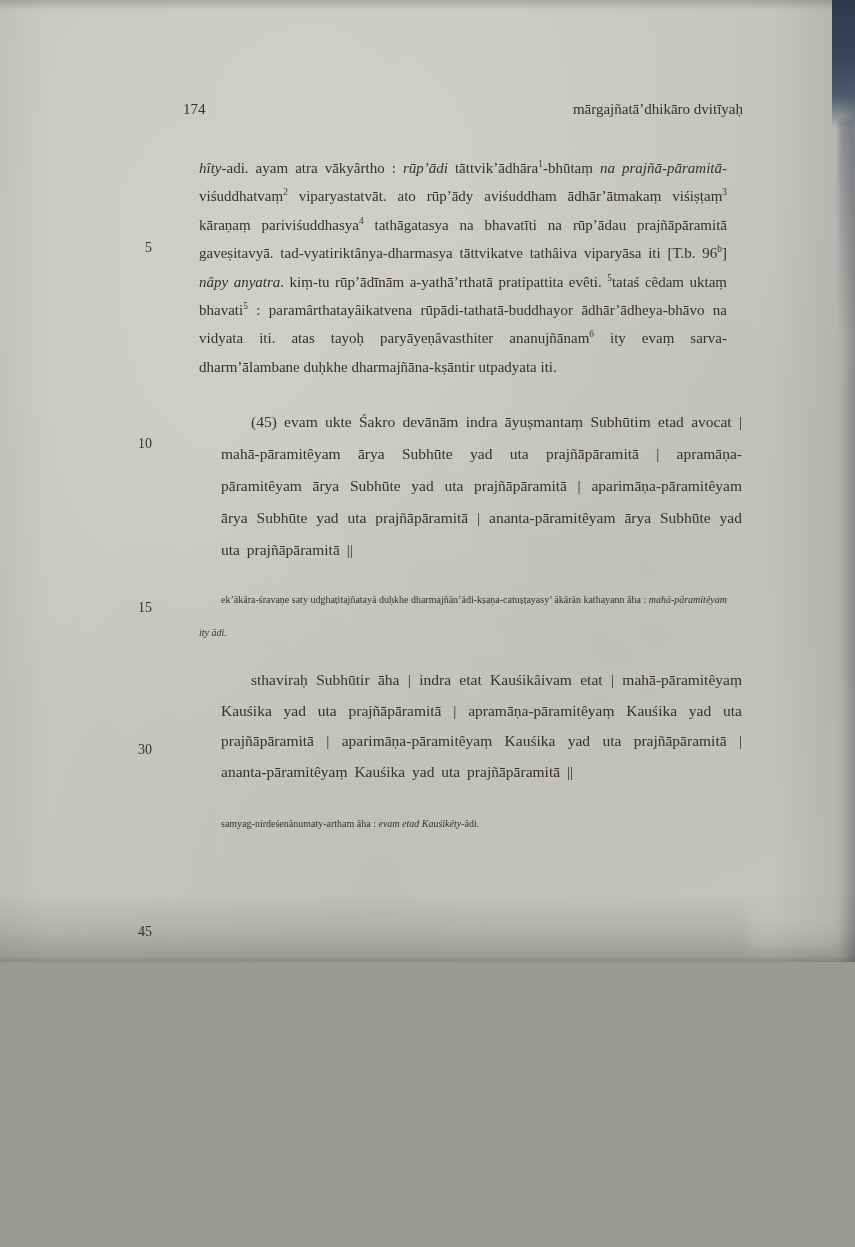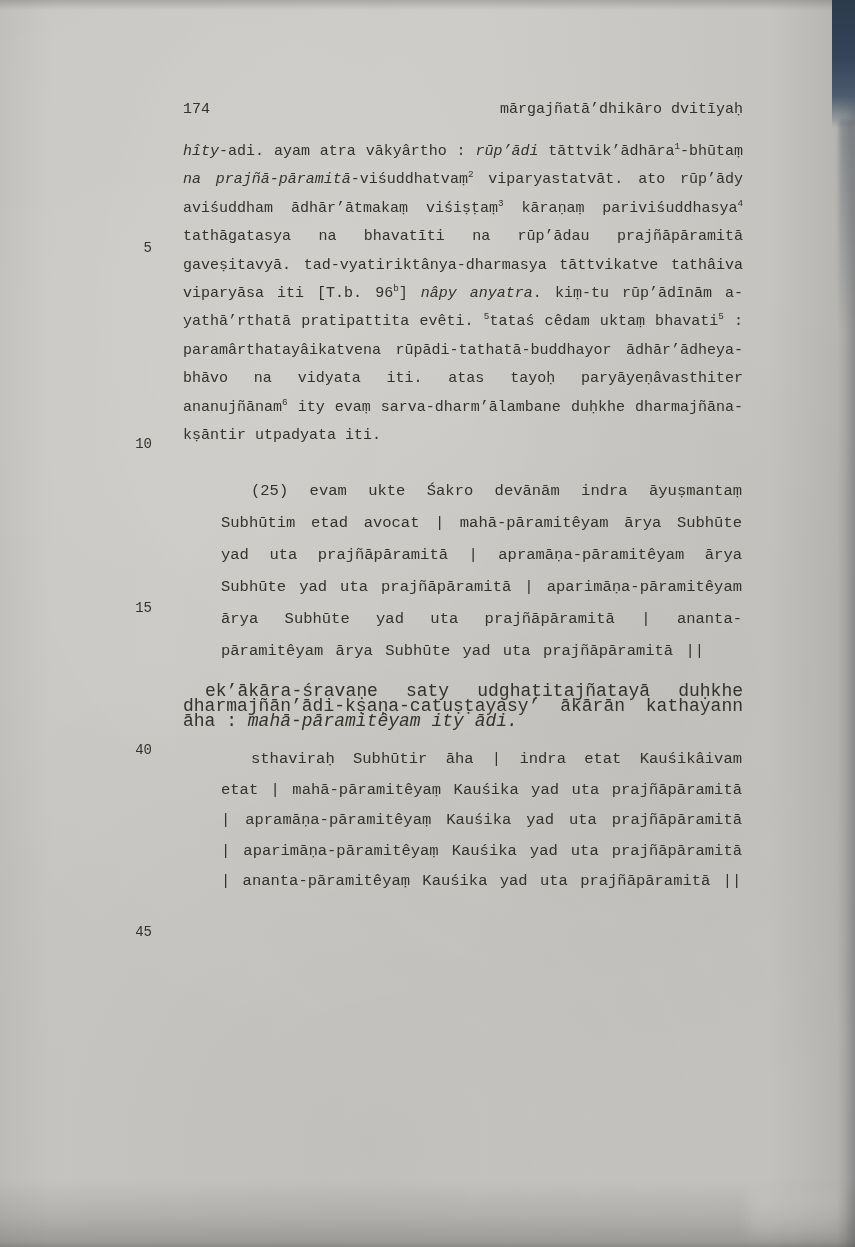--- a/index.html
+++ b/index.html
@@ -1,25 +1,25 @@
 <!DOCTYPE html>
 <html><head>
 <meta charset="utf-8">
 <style>
   html, body { margin: 0; padding: 0; background: #9a9996; }
   .page {
     position: relative;
     width: 855px;
-    height: 1247px;
+    height: 962px;
     overflow: hidden;
     background:
       radial-gradient(ellipse at 35% 25%, rgba(255,255,255,0.08), transparent 60%),
       linear-gradient(90deg, #bfbeba 0%, #c8c7c3 6%, #cbcac6 55%, #c5c4c0 90%, #b2b1ad 100%),
       #c7c6c2;
-    font-family: Liberation Mono, monospace;
+    font-family: Liberation Serif, serif;
     color: #35312b;
   }
   .texture {
     position: absolute; inset: 0; pointer-events: none;
     background:
       radial-gradient(circle at 20% 30%, rgba(255,255,255,0.05), transparent 40%),
       radial-gradient(circle at 70% 55%, rgba(0,0,0,0.035), transparent 50%),
       radial-gradient(circle at 45% 92%, rgba(0,0,0,0.05), transparent 45%);
   }
   .top-edge {
@@ -55,33 +55,33 @@
   .page-number { position: absolute; left: 0; top: 0; }
   .running-title { display: block; width: 100%; text-align: right; }
   .line-numbers { font-size: 14px; }
   .line-number {
     position: absolute; left: 124px; width: 28px; text-align: right;
     display: block;
   }
   .text-block {
     position: absolute; left: 183px; top: 138px; width: 560px;
   }
-  .text-block p { margin: 0; }
+  .text-block p { margin: 16px; }
   .p-comm {
     font-size: 15px; line-height: 28.4px; text-align: justify;
     text-indent: 22px;
   }
   .p-comm.no-indent { text-indent: 0; }
   .p-sutra {
     margin-left: 38px !important; width: 521px;
     font-size: 15.5px; line-height: 32px; text-align: justify;
     text-indent: 30px; word-spacing: 3px;
   }
   .p-small {
-    font-size: 18px; line-height: 15px; text-align: justify;
+    font-size: 10px; line-height: 33px; text-align: justify;
     text-indent: 22px;
   }
   .p-q2 { line-height: 30.5px; }
   .p-q3 { line-height: 31px; }
   .footnotes {
     margin-top: 32px !important;
     font-size: 12.5px; line-height: 21px; text-align: justify;
     text-indent: 22px;
   }
   .mt-a { margin-top: 25px !important; }
@@ -107,24 +107,25 @@
 
   <div class="running-head">
     <span class="page-number">174</span>
     <span class="running-title">mārgajñatā’dhikāro dvitīyaḥ</span>
   </div>
 
   <div class="line-numbers">
     <span class="line-number" style="top:240px">5</span>
     <span class="line-number" style="top:436px">10</span>
     <span class="line-number" style="top:600px">15</span>
-    <span class="line-number" style="top:742px">40</span>
+    <span class="line-number" style="top:742px">30</span>
     <span class="line-number" style="top:924px">45</span>
   </div>
 
   <div class="text-block">
     <p class="p-comm no-indent"><i>hîty</i>-adi. ayam atra vākyârtho : <i>rūp’ādi</i> tāttvik’ādhāra<sup>1</sup>-bhūtaṃ <i>na prajñā-pāramitā</i>-viśuddhatvaṃ<sup>2</sup> viparyastatvāt. ato rūp’ādy aviśuddham ādhār’ātmakaṃ viśiṣṭaṃ<sup>3</sup> kāraṇaṃ pariviśuddhasya<sup>4</sup> tathāgatasya na bhavatīti na rūp’ādau prajñāpāramitā gaveṣitavyā. tad-vyatiriktânya-dharmasya tāttvikatve tathâiva viparyāsa iti [T.b. 96<sup>b</sup>] <i>nâpy anyatra</i>. kiṃ-tu rūp’ādīnām a-yathā’rthatā pratipattita evêti. <sup>5</sup>tataś cêdam uktaṃ bhavati<sup>5</sup> : paramârthatayâikatvena rūpādi-tathatā-buddhayor ādhār’ādheya-bhāvo na vidyata iti. atas tayoḥ paryāyeṇâvasthiter ananujñānam<sup>6</sup> ity evaṃ sarva-dharm’ālambane duḥkhe dharmajñāna-kṣāntir utpadyata iti.</p>
-    <p class="p-sutra mt-a">(25) evam ukte Śakro devānām indra āyuṣmantaṃ Subhūtim etad avocat | mahā-pāramitêyam ārya Subhūte yad uta prajñāpāramitā | apramāṇa-pāramitêyam ārya Subhūte yad uta prajñāpāramitā | aparimāṇa-pāramitêyam ārya Subhūte yad uta prajñāpāramitā | ananta-pāramitêyam ārya Subhūte yad uta prajñāpāramitā ||</p>
+    <p class="p-sutra mt-a">(45) evam ukte Śakro devānām indra āyuṣmantaṃ Subhūtim etad avocat | mahā-pāramitêyam ārya Subhūte yad uta prajñāpāramitā | apramāṇa-pāramitêyam ārya Subhūte yad uta prajñāpāramitā | aparimāṇa-pāramitêyam ārya Subhūte yad uta prajñāpāramitā | ananta-pāramitêyam ārya Subhūte yad uta prajñāpāramitā ||</p>
     <p class="p-small mt-b">ek’ākāra-śravaṇe saty udghaṭitajñatayā duḥkhe dharmajñān’ādi-kṣaṇa-catuṣṭayasy’ ākārān kathayann āha : <i>mahā-pāramitêyam ity ādi.</i></p>
     <p class="p-sutra p-q2 mt-c">sthaviraḥ Subhūtir āha | indra etat Kauśikâivam etat | mahā-pāramitêyaṃ Kauśika yad uta prajñāpāramitā | apramāṇa-pāramitêyaṃ Kauśika yad uta prajñāpāramitā | aparimāṇa-pāramitêyaṃ Kauśika yad uta prajñāpāramitā | ananta-pāramitêyaṃ Kauśika yad uta prajñāpāramitā ||</p>
+    <p class="p-small mt-d">samyag-nirdeśenânumaty-artham āha : <i>evam etad Kauśikêty</i>-ādi.</p>
   </div>
 
 </div>
 
 </body></html>

